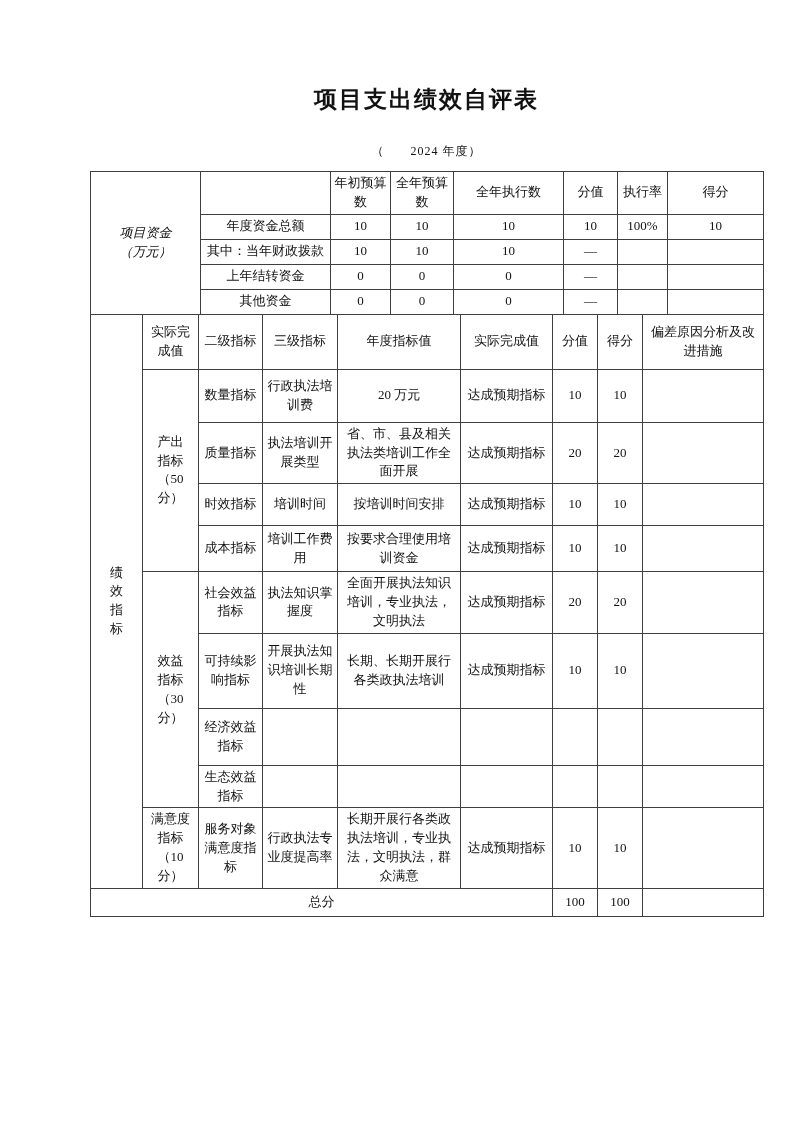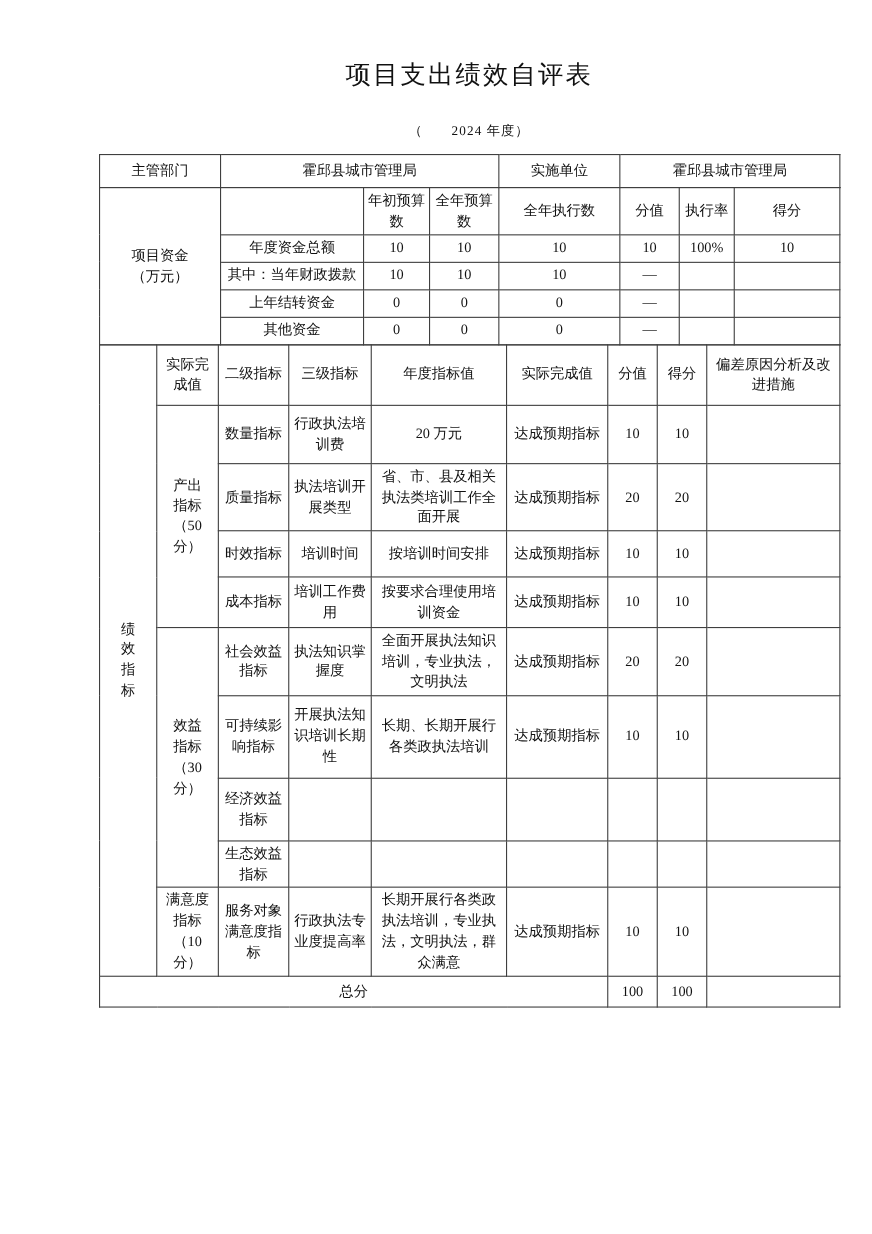--- a/index.html
+++ b/index.html
@@ -9,26 +9,26 @@
     color: #111;
   }
   .sheet {
     position: relative;
     width: 793px;
     height: 1122px;
     background: #ffffff;
     overflow: hidden;
   }
   .doc-title {
-    padding-top: 52px;
+    padding-top: 84px;
     width: 673px;
     margin-left: 90px;
     text-align: center;
     font-size: 23px;
-    font-weight: normal;
+    font-weight: bold;
     letter-spacing: 2px;
   }
   .year-line {
     width: 673px;
     margin-left: 90px;
     margin-top: 28px;
     margin-bottom: 12px;
     text-align: center;
     font-size: 12px;
     letter-spacing: 1px;
@@ -55,44 +55,38 @@
   .fr { text-align: right; padding-right: 12px; }
   .goal-text {
     text-align: left;
     padding: 5px 10px;
     line-height: 1.55;
     font-size: 13px;
     white-space: pre-wrap;
   }
   .vlabel { line-height: 2.45; font-size: 13.5px; }
   .glabel { line-height: 1.8; }
-  .sec-label { line-height: 1.9; }
+  .sec-label { line-height: 1.9; font-style: italic; }
 </style>
 </head>
 <body>
 
 <div class="sheet">
 
   <div class="doc-title">项目支出绩效自评表</div>
   <div class="year-line">（　　2024 年度）</div>
 
   <table class="tbl">
     <colgroup>
         <col style="width:110px">
         <col style="width:253px">
         <col style="width:110px">
         <col style="width:200px">
       </colgroup>
     <tbody>
-    <tr style="height:30px">
-      <td>主管部门</td>
-      <td>霍邱县城市管理局</td>
-      <td>实施单位</td>
-      <td>霍邱县城市管理局</td>
-    </tr>
   </tbody>
     </table>
 
   <table class="tbl">
     <colgroup>
       <col style="width:110px">
         <col style="width:130px">
         <col style="width:60px">
         <col style="width:63px">
       <col style="width:110px">

